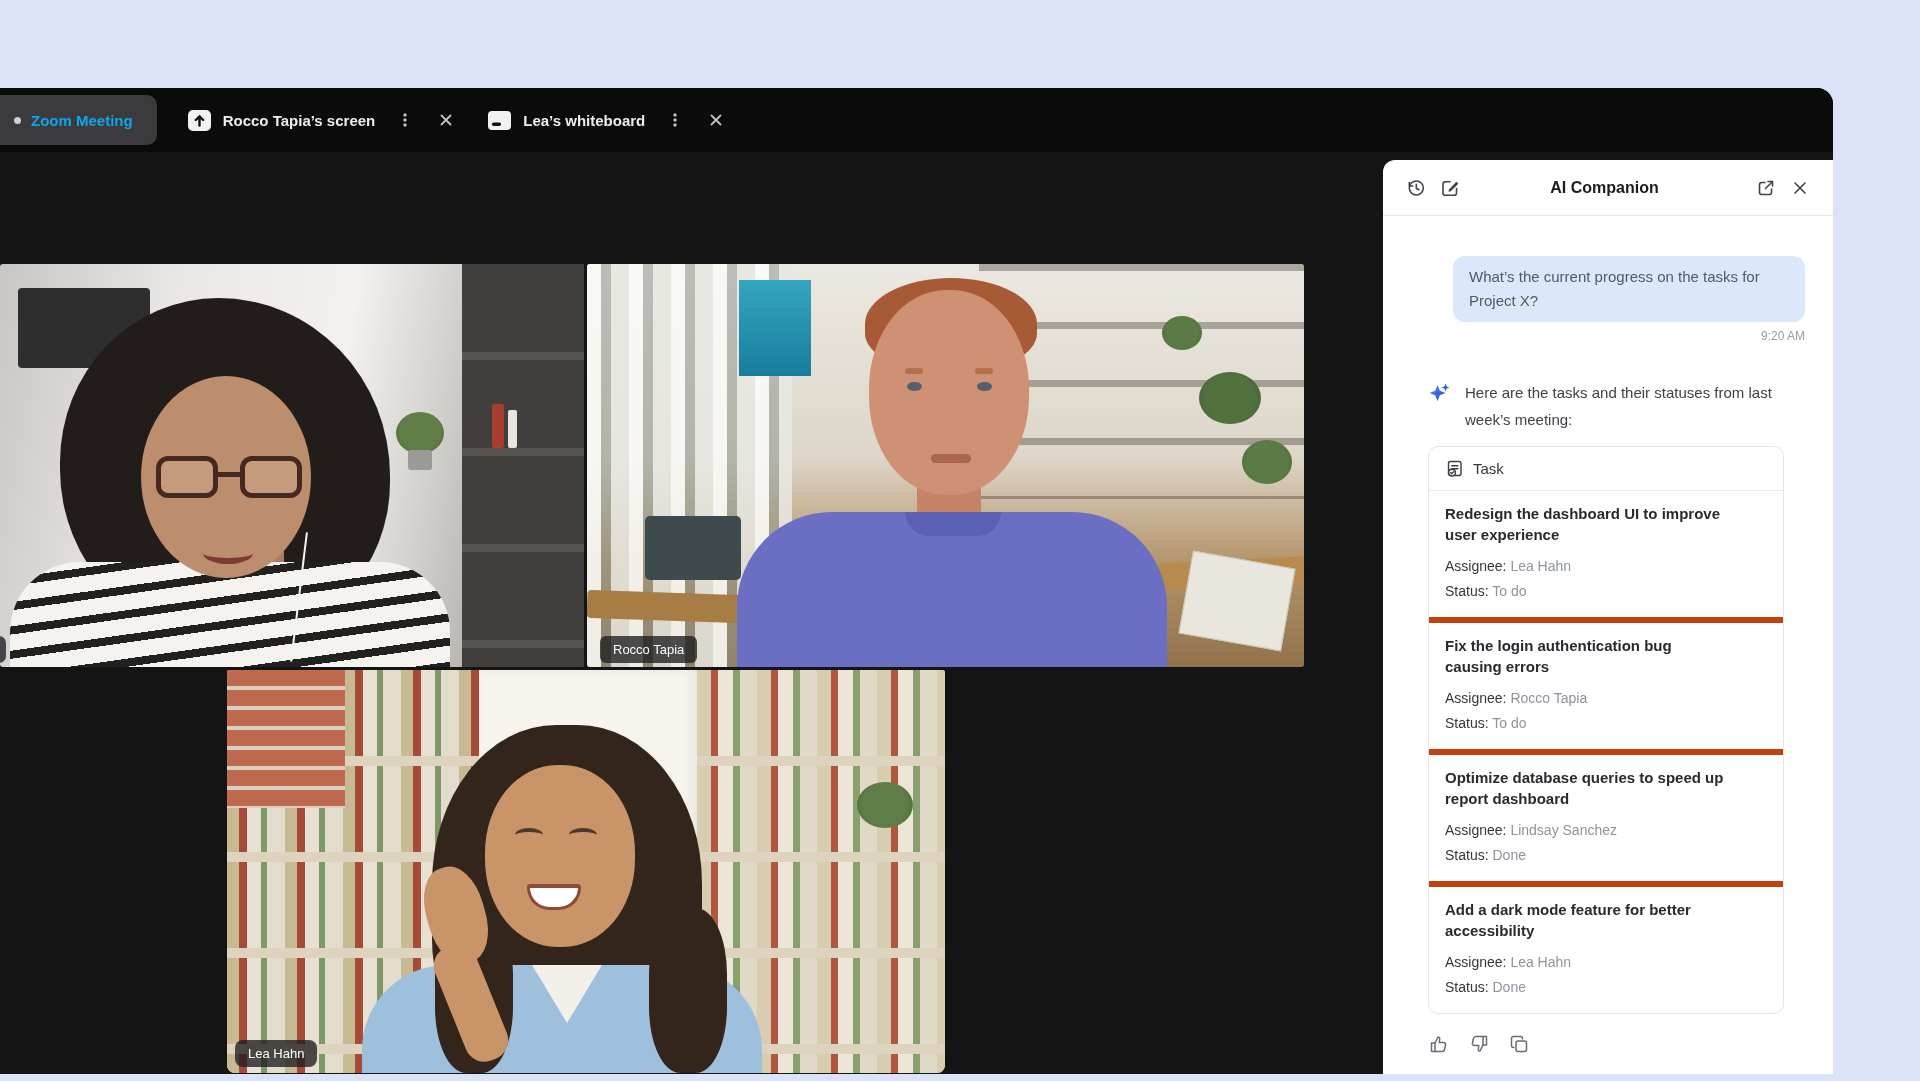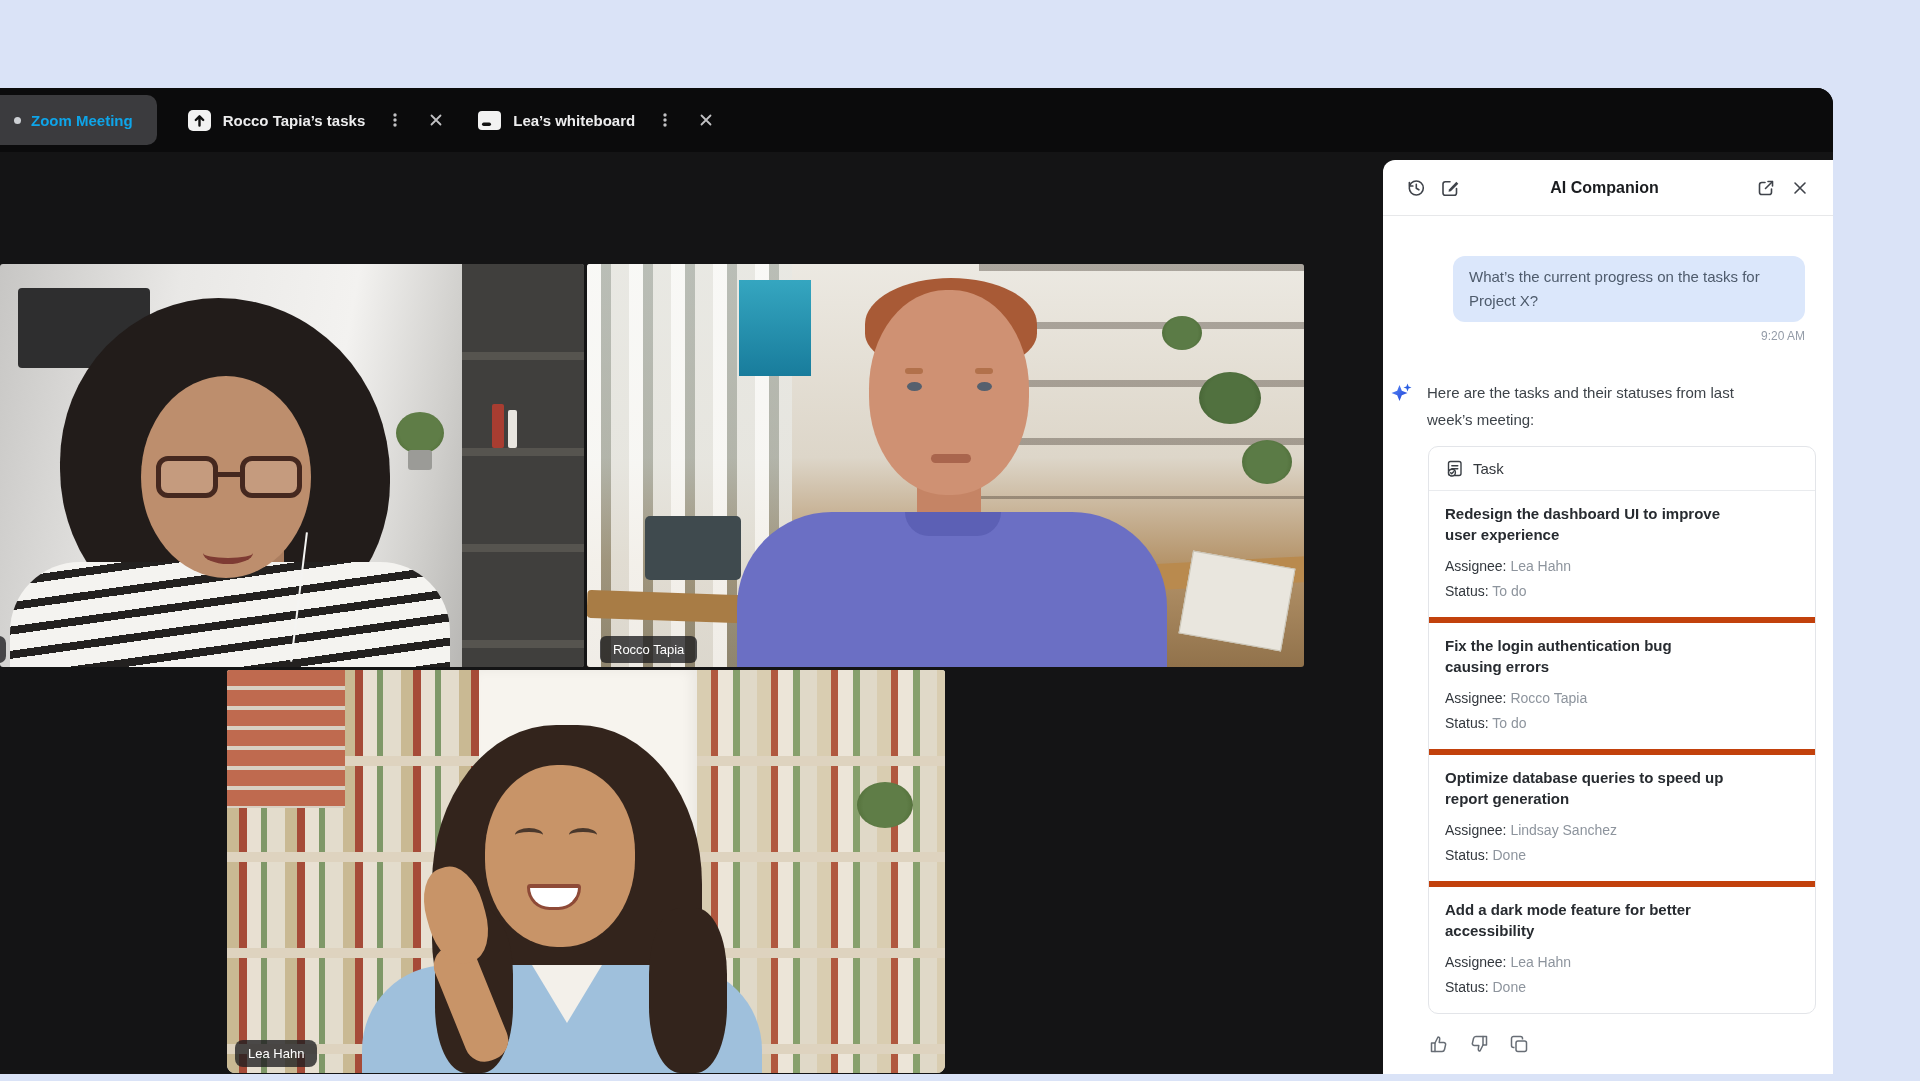--- a/index.html
+++ b/index.html
@@ -117,25 +117,25 @@
     display:flex;align-items:center;padding:0 16px;}
   .hbtn{width:34px;height:34px;display:flex;align-items:center;justify-content:center;
     color:#3f434a;cursor:pointer;border-radius:6px;}
   .ai-title{position:absolute;left:0;right:7px;text-align:center;font-size:16px;font-weight:700;color:#1a1c1f;pointer-events:none;}
   .hright{margin-left:auto;display:flex;}
 
   .ai-body{padding:40px 0 0 0;}
   .bubble{margin-left:auto;margin-right:28px;width:352px;background:#dbe7fb;border-radius:12px;
     padding:9px 16px;font-size:15px;line-height:24px;color:#4e5b6c;}
   .timestamp{text-align:right;margin:7px 28px 0 0;font-size:12px;color:#949ca8;}
-  .ai-row{display:flex;margin:36px 0 0 6px;}
+  .ai-row{display:flex;margin:36px 0 0 6px;justify-content:center;}
   .sparkle{flex:0 0 24px;width:24px;height:24px;margin-top:2px;}
   .ai-text{margin-left:14px;font-size:15px;line-height:27px;color:#3d4349;max-width:330px;}
 
-  .task-card{margin:13px 0 0 45px;width:388px;border:1px solid #e3e5e9;border-radius:10px;
+  .task-card{margin:13px 0 0 45px;width:356px;border:1px solid #e3e5e9;border-radius:10px;
     background:#fff;overflow:hidden;}
   .card-head{display:flex;align-items:center;gap:9px;padding:12px 16px;border-bottom:1px solid #e9ebee;
     font-size:15px;font-weight:500;color:#33373c;}
   .task-row{padding:12px 16px 13px 16px;border-bottom:6px solid #c2410c;}
   .task-row:last-child{border-bottom:none;}
   .task-title{font-size:15px;font-weight:700;color:#272b30;line-height:21px;max-width:280px;margin-bottom:9px;}
   .task-meta{font-size:14px;line-height:25px;color:#33383e;}
   .task-meta .val{color:#8d949d;}
   .card-actions{display:flex;gap:10px;margin:16px 0 0 41px;}
   .abtn{width:30px;height:28px;display:flex;align-items:center;justify-content:center;color:#676d75;cursor:pointer;}
@@ -153,21 +153,21 @@
       <span class="tab-label">Zoom Meeting</span>
     </div>
 
     <div class="tabgroup">
       <span class="tab-icon">
         <svg width="25" height="23" viewBox="0 0 25 23">
             <rect x="1" y="1" width="23" height="21" rx="5" fill="#f2f2f2"></rect>
             <path d="M12.5 16.5v-8.5 M8.8 11l3.7-3.7L16.2 11" stroke="#111" stroke-width="2.4" fill="none" stroke-linecap="round" stroke-linejoin="round"></path>
           </svg>
       </span>
-      <span class="tab-label">Rocco Tapia’s tasks</span>
+      <span class="tab-label">Rocco Tapia’s screen</span>
       <span class="tab-kebab">
         <svg width="16" height="16" viewBox="0 0 16 16" fill="#c2c2c4">
             <circle cx="8" cy="3" r="1.7"></circle>
             <circle cx="8" cy="8" r="1.7"></circle>
             <circle cx="8" cy="13" r="1.7"></circle>
           </svg>
       </span>
       <span class="tab-close">
         <svg width="14" height="14" viewBox="0 0 14 14" stroke="#c2c2c4" stroke-width="1.8" stroke-linecap="round">
             <path d="M2.5 2.5l9 9M11.5 2.5l-9 9"></path>
@@ -336,21 +336,21 @@
         <div class="task-meta"><span>Status:</span> <span class="val">To do</span></div>
       </div>
 
       <div class="task-row">
         <div class="task-title">Fix the login authentication bug causing errors</div>
         <div class="task-meta"><span>Assignee:</span> <span class="val">Rocco Tapia</span></div>
         <div class="task-meta"><span>Status:</span> <span class="val">To do</span></div>
       </div>
 
       <div class="task-row">
-        <div class="task-title">Optimize database queries to speed up report generation</div>
+        <div class="task-title">Optimize database queries to speed up report dashboard</div>
         <div class="task-meta"><span>Assignee:</span> <span class="val">Lindsay Sanchez</span></div>
         <div class="task-meta"><span>Status:</span> <span class="val">Done</span></div>
       </div>
 
       <div class="task-row">
         <div class="task-title">Add a dark mode feature for better accessibility</div>
         <div class="task-meta"><span>Assignee:</span> <span class="val">Lea Hahn</span></div>
         <div class="task-meta"><span>Status:</span> <span class="val">Done</span></div>
       </div>
     </div>

